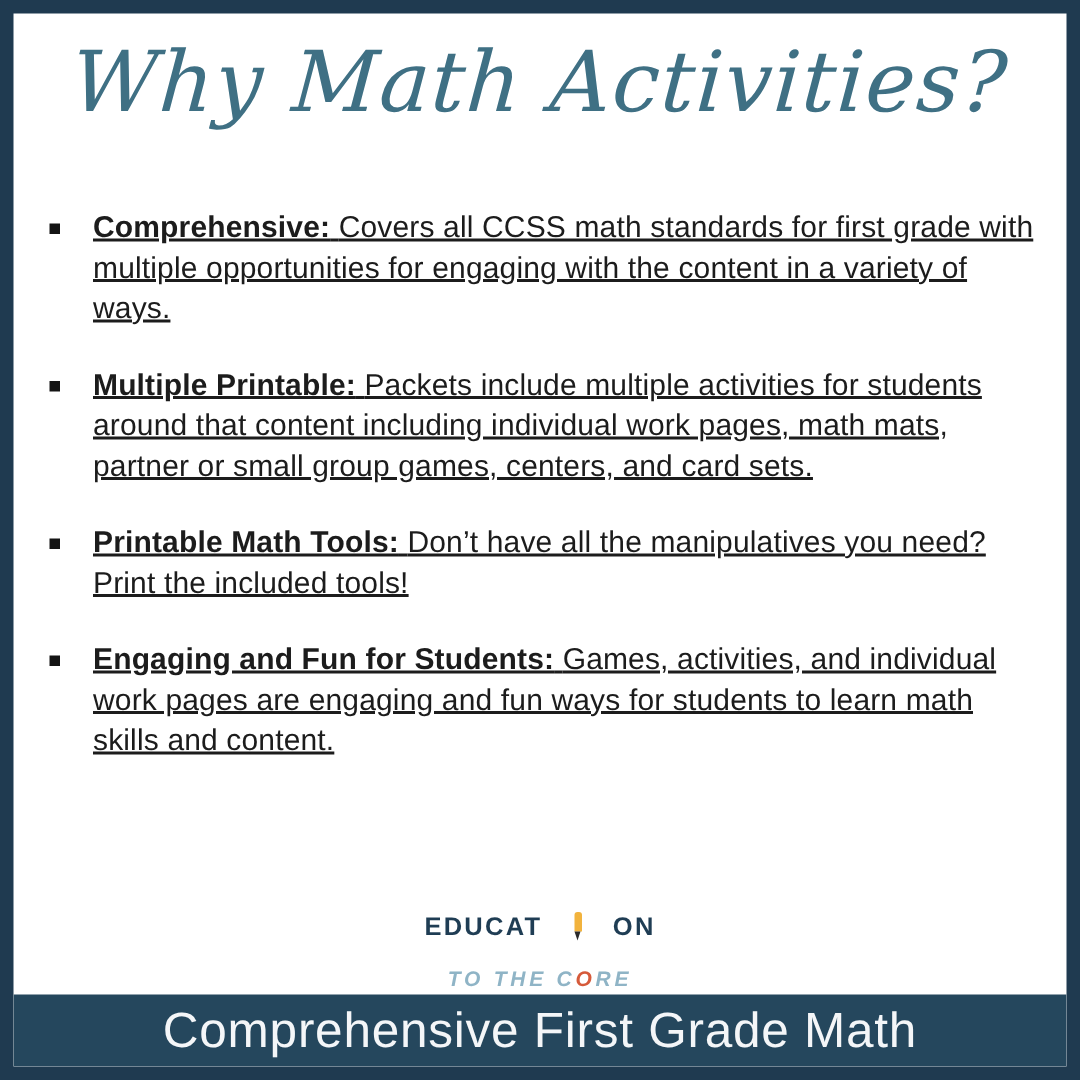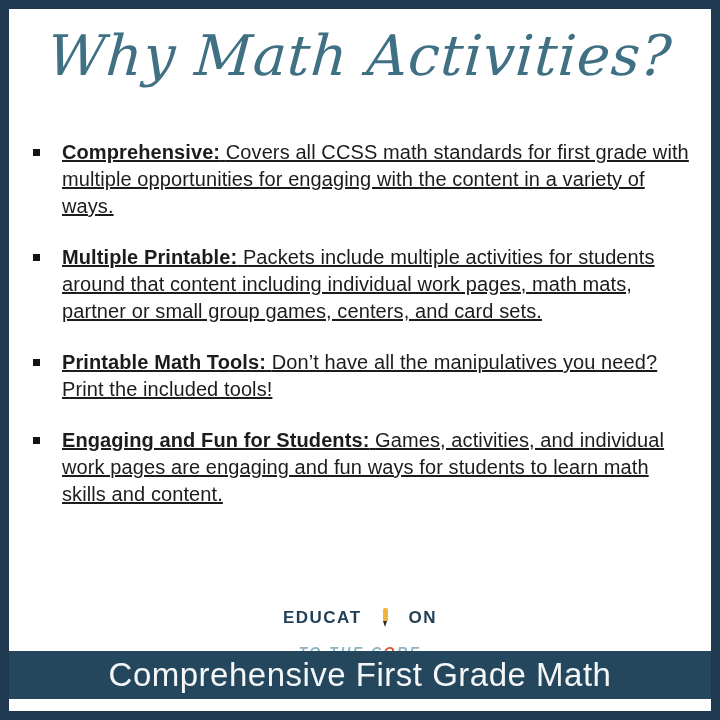--- a/index.html
+++ b/index.html
@@ -90,21 +90,21 @@
     margin-top:18px;
     font-weight:bold;
     font-size:14px;
     letter-spacing:2.5px;
     color:#8fb4c6;
     font-style:italic;
   }
   .apple-o{color:#d65a3a;}
   .footer{
     position:absolute;
-    left:0;right:0;bottom:12px;
+    left:0;right:0;bottom:0;
     height:48px;
     background:#25475d;
     display:flex;
     align-items:center;
     justify-content:center;
   }
   .footer-text{
     color:#f4f6f8;
     font-size:33px;
     letter-spacing:0.5px;

